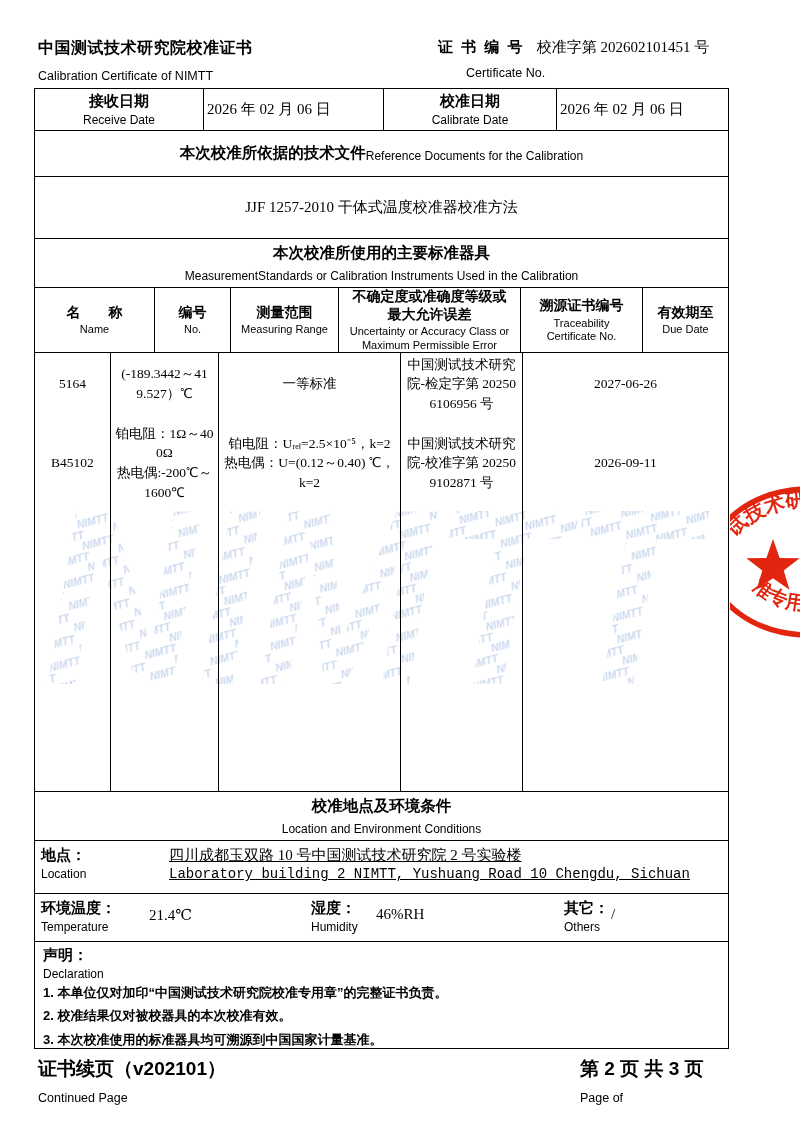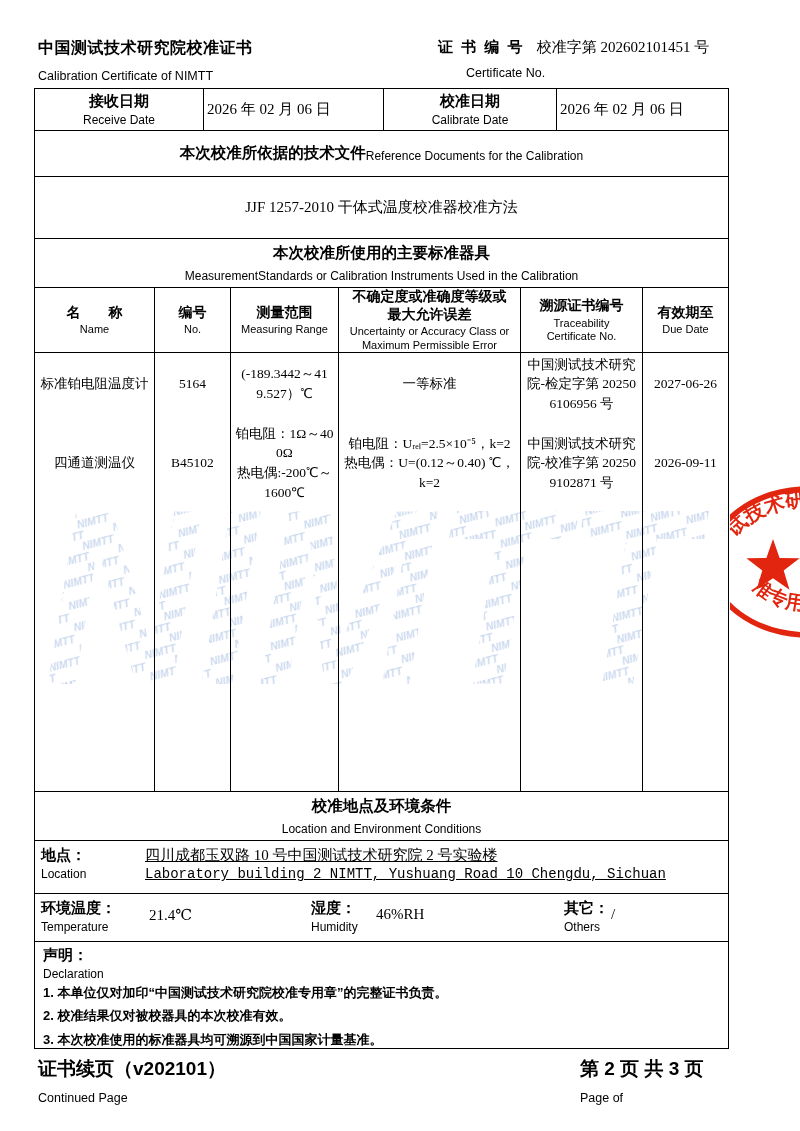--- a/index.html
+++ b/index.html
@@ -48,21 +48,21 @@
   .c1 { width:120px; } .c2 { width:76px; } .c3 { width:108px; }
   .c4 { width:182px; } .c5 { width:122px; } .c6 { flex:1; }
   .ih-zh { font-size:14px; font-weight:bold; line-height:1.25; text-align:center; }
   .ih-en { font-size:11px; line-height:1.2; text-align:center; margin-top:2px; }
   .bodycol { justify-content:flex-start; }
   .e1 { height:62px; display:flex; align-items:center; justify-content:center; text-align:center; }
   .e2 { height:96px; display:flex; align-items:center; justify-content:center; text-align:center; }
   .cellval { font-size:13.5px; line-height:1.45; font-family:"Liberation Serif", serif; }
 
   .r-locsec { height:49px; flex-direction:column; justify-content:center; align-items:center; }
-  .r-loc { height:53px; align-items:stretch; }
+  .r-loc { height:53px; align-items:stretch;gap:24px; }
   .loc-label { width:110px; padding:5px 0 0 6px; }
   .loc-content { flex:1; padding-top:4px;text-decoration:underline; }
   .loc-zh { font-size:15px; line-height:1.35; }
   .loc-en { font-size:14px; line-height:1.35; }
 
   .r-env { height:48px; position:relative; }
   .env-item { position:absolute; top:5px; }
   .env-val { position:absolute; top:12px; font-size:15px; }
 
   .r-decl { height:106px; display:block; padding:4px 10px 0 8px; }
@@ -162,24 +162,20 @@
         <div class="ih-en pre">Traceability
 Certificate No.</div>
       </div>
       <div class="cell c6">
         <div class="ih-zh pre">有效期至</div>
         <div class="ih-en pre">Due Date</div>
       </div>
     </div>
 
     <div class="row r-instbody">
-      <div class="cell c1 bodycol">
-        <div class="e1 cellval">标准铂电阻温度计</div>
-        <div class="e2 cellval">四通道测温仪</div>
-      </div>
       <div class="cell c2 bodycol">
         <div class="e1 cellval">5164</div>
         <div class="e2 cellval">B45102</div>
       </div>
       <div class="cell c3 bodycol">
         <div class="e1 cellval pre">(-189.3442～41
 9.527）℃</div>
         <div class="e2 cellval pre">铂电阻：1Ω～40
 0Ω
 热电偶:-200℃～

